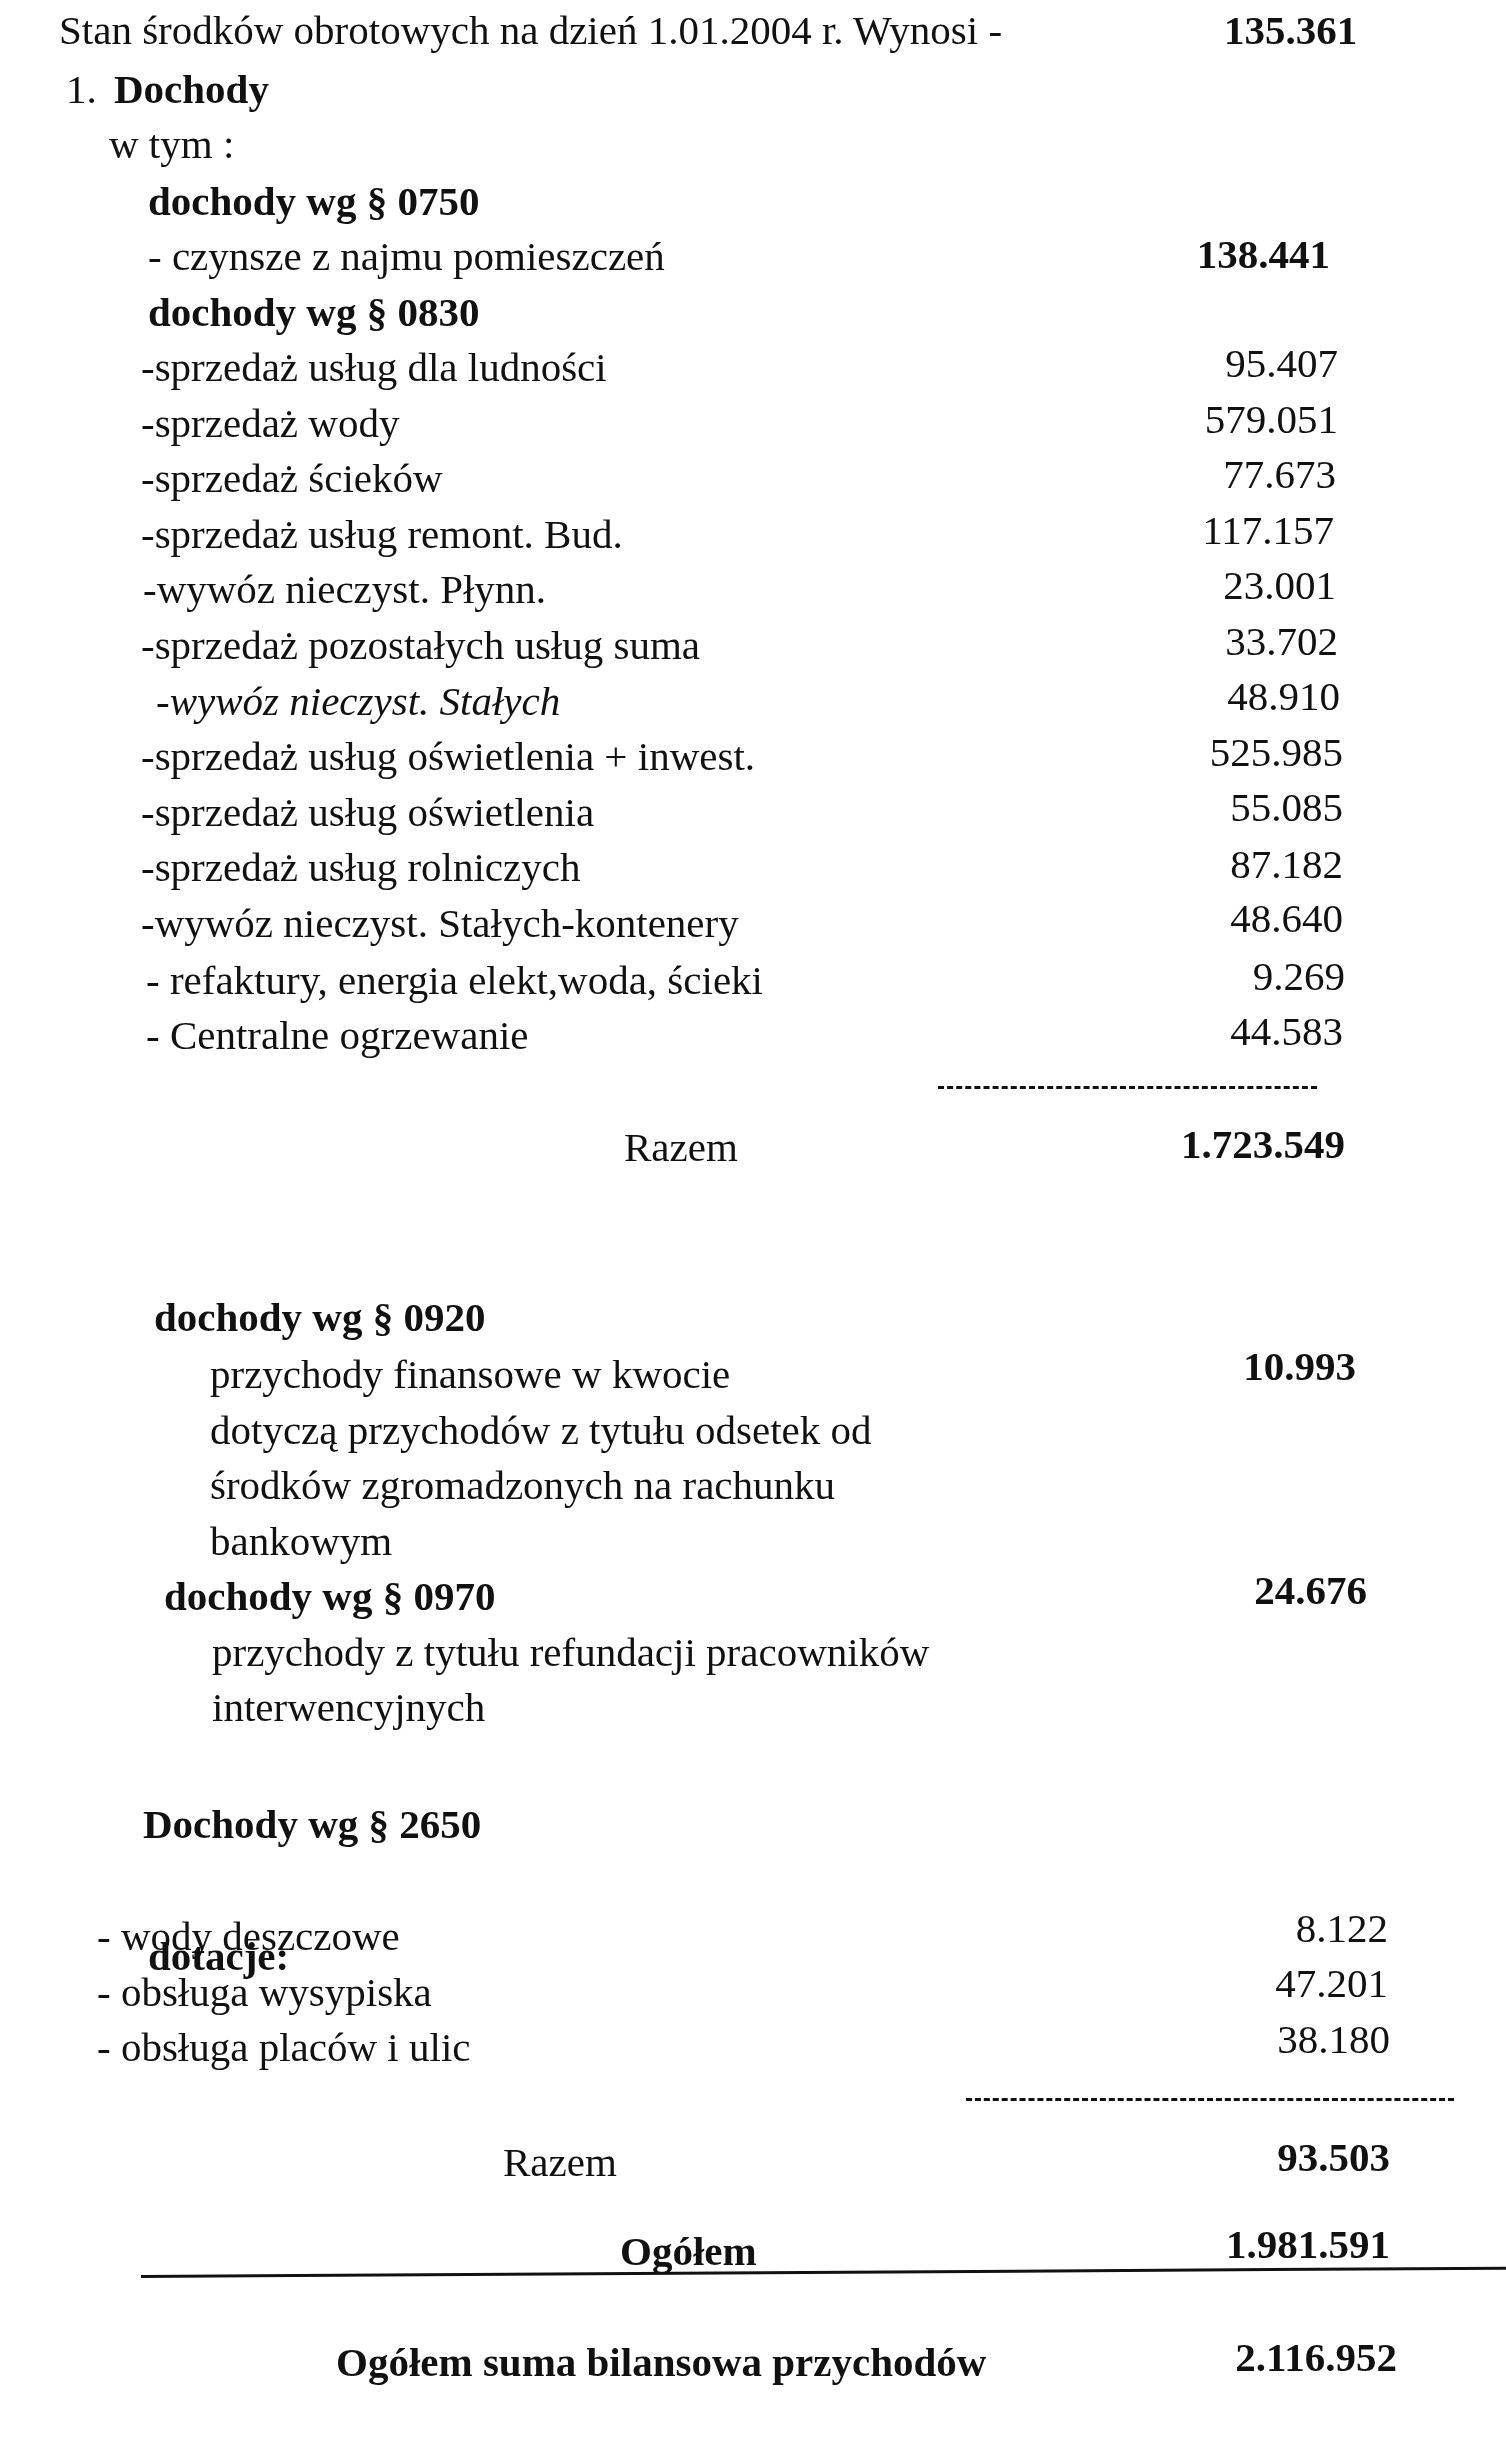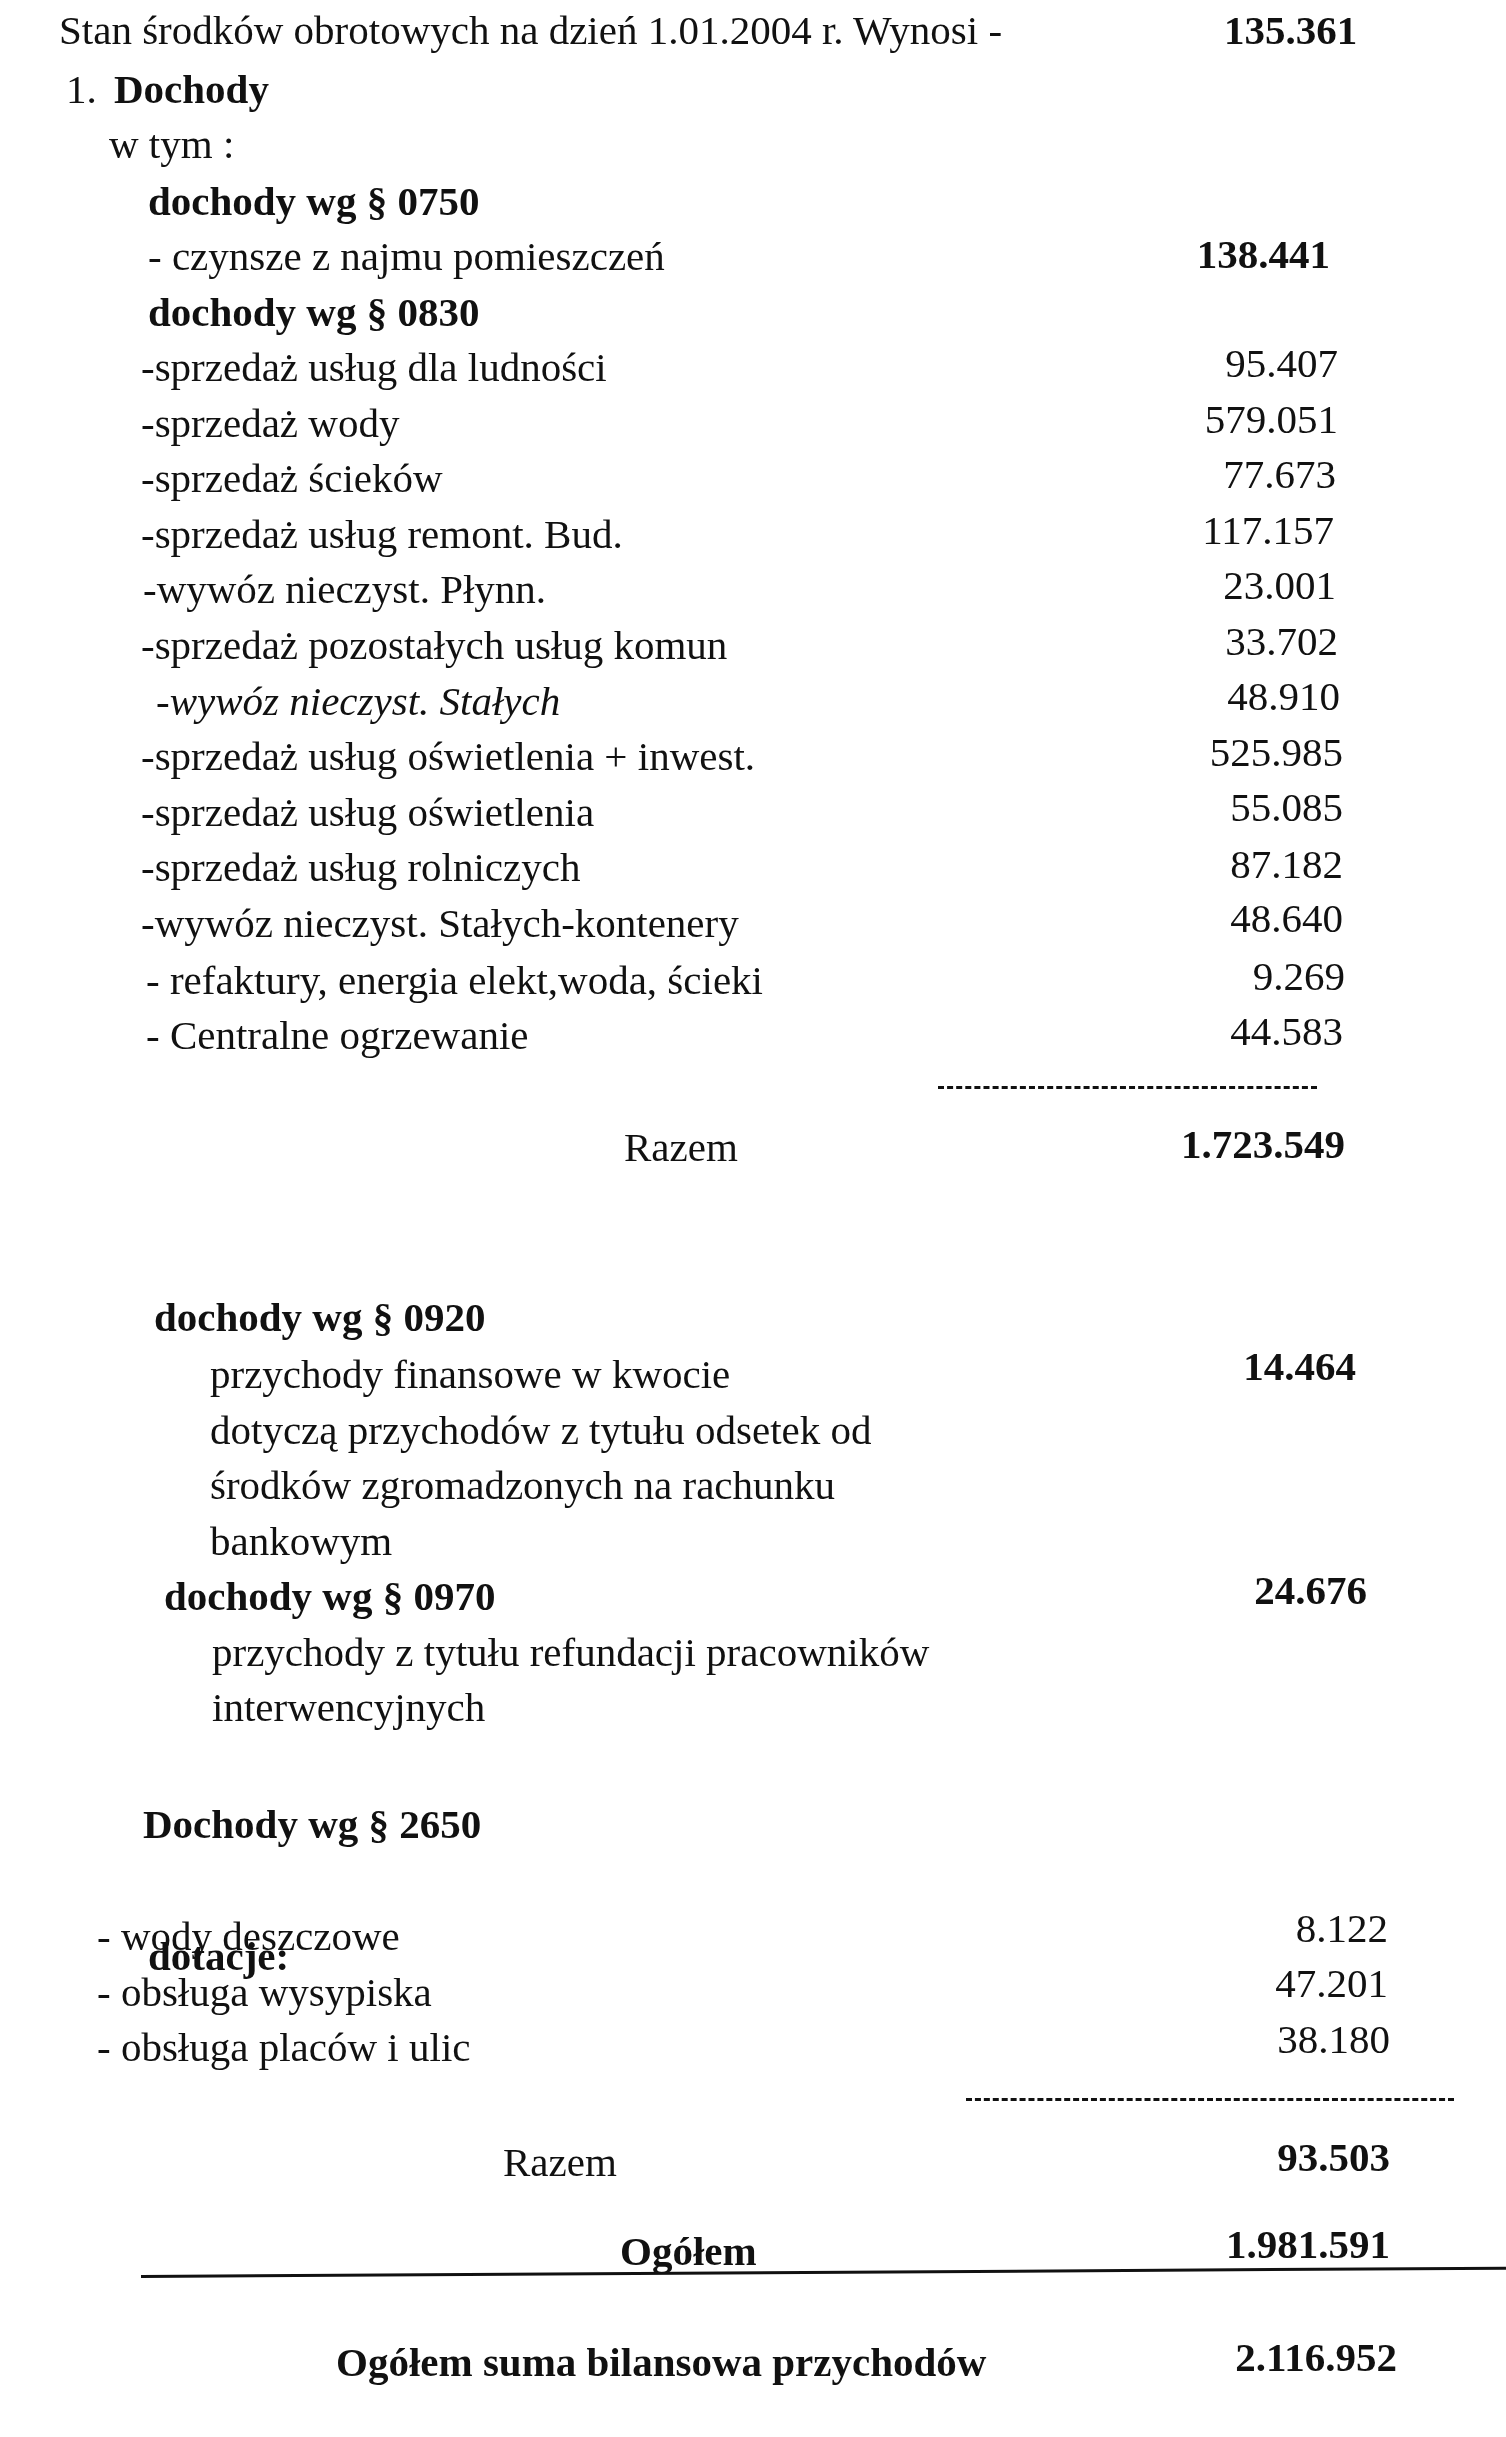--- a/index.html
+++ b/index.html
@@ -42,21 +42,21 @@
   </div>
   <div>
     <div class="t" style="left:141px;top:514px;">-sprzedaż usług remont. Bud.</div>
     <div class="t r" style="left:1098px;width:236px;top:510px;">117.157</div>
   </div>
   <div>
     <div class="t" style="left:143px;top:569px;">-wywóz nieczyst. Płynn.</div>
     <div class="t r" style="left:1100px;width:236px;top:565px;">23.001</div>
   </div>
   <div>
-    <div class="t" style="left:141px;top:625px;">-sprzedaż  pozostałych usług komun</div>
+    <div class="t" style="left:141px;top:625px;">-sprzedaż  pozostałych usług suma</div>
     <div class="t r" style="left:1102px;width:236px;top:621px;">33.702</div>
   </div>
   <div>
     <div class="t" style="left:156px;top:681px;font-style:italic;">-wywóz nieczyst. Stałych</div>
     <div class="t r" style="left:1104px;width:236px;top:676px;">48.910</div>
   </div>
   <div>
     <div class="t" style="left:141px;top:736px;">-sprzedaż  usług oświetlenia + inwest.</div>
     <div class="t r" style="left:1107px;width:236px;top:732px;">525.985</div>
   </div>
@@ -80,21 +80,21 @@
     <div class="t" style="left:146px;top:1015px;">-  Centralne ogrzewanie</div>
     <div class="t r" style="left:1107px;width:236px;top:1011px;">44.583</div>
   </div>
 </div>
 
 <div class="dash" style="left:938px;width:379px;top:1086px;"></div>
 <div class="t" style="left:624px;top:1127px;">Razem</div>
 <div class="t b r" style="left:1009px;width:336px;top:1124px;">1.723.549</div>
 
 <div class="t b" style="left:154px;top:1297px;">dochody wg § 0920</div>
-<div class="t r" style="left:1119px;width:237px;top:1346px;font-weight:bold;">14.464</div>
+<div class="t r" style="left:1119px;width:237px;top:1346px;font-weight:bold;">10.993</div>
 <div class="t" style="left:210px;top:1354px;">przychody finansowe w kwocie</div>
 <div class="t" style="left:210px;top:1410px;">dotyczą przychodów z tytułu odsetek od</div>
 <div class="t" style="left:210px;top:1465px;">środków zgromadzonych na rachunku</div>
 <div class="t" style="left:210px;top:1521px;">bankowym</div>
 
 <div class="t b" style="left:164px;top:1576px;">dochody wg § 0970</div>
 <div class="t b r" style="left:1131px;width:236px;top:1570px;">24.676</div>
 <div class="t" style="left:212px;top:1632px;">przychody z tytułu refundacji pracowników</div>
 <div class="t" style="left:212px;top:1687px;">interwencyjnych</div>
 

